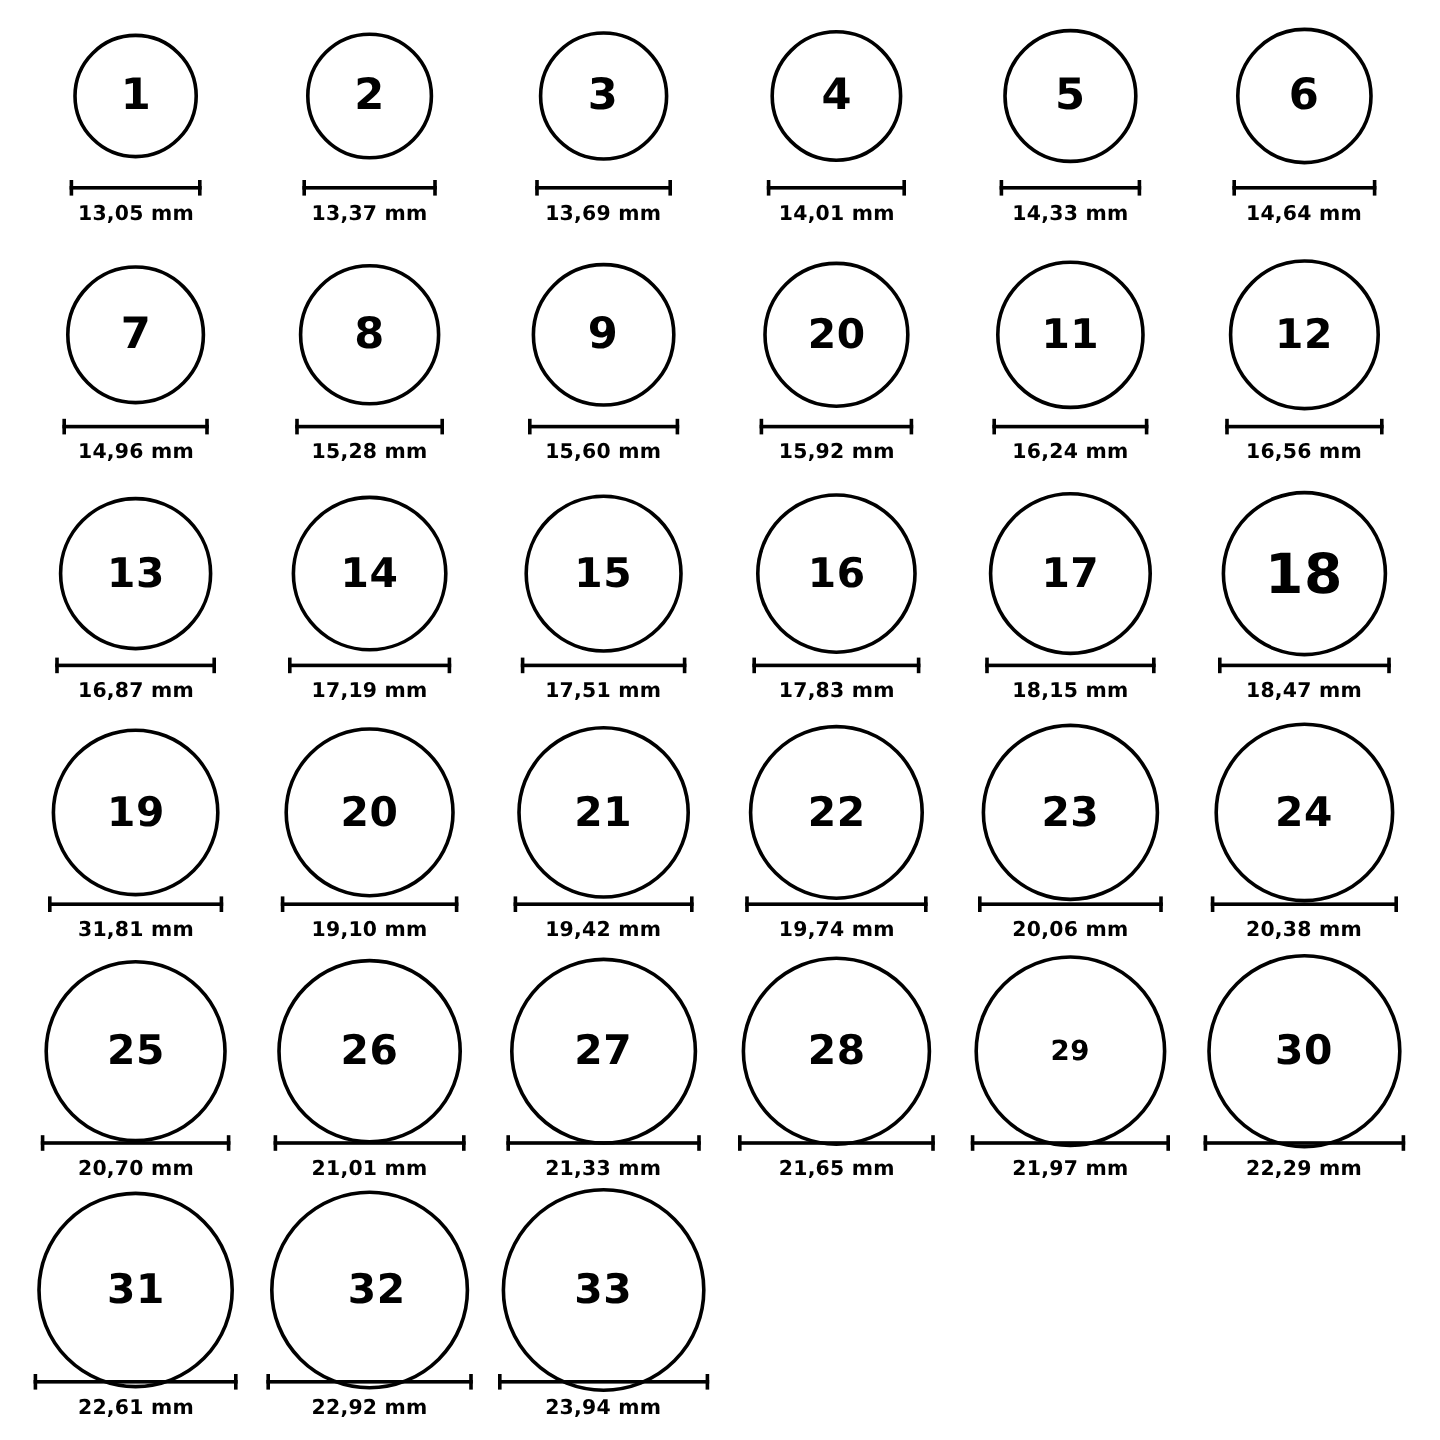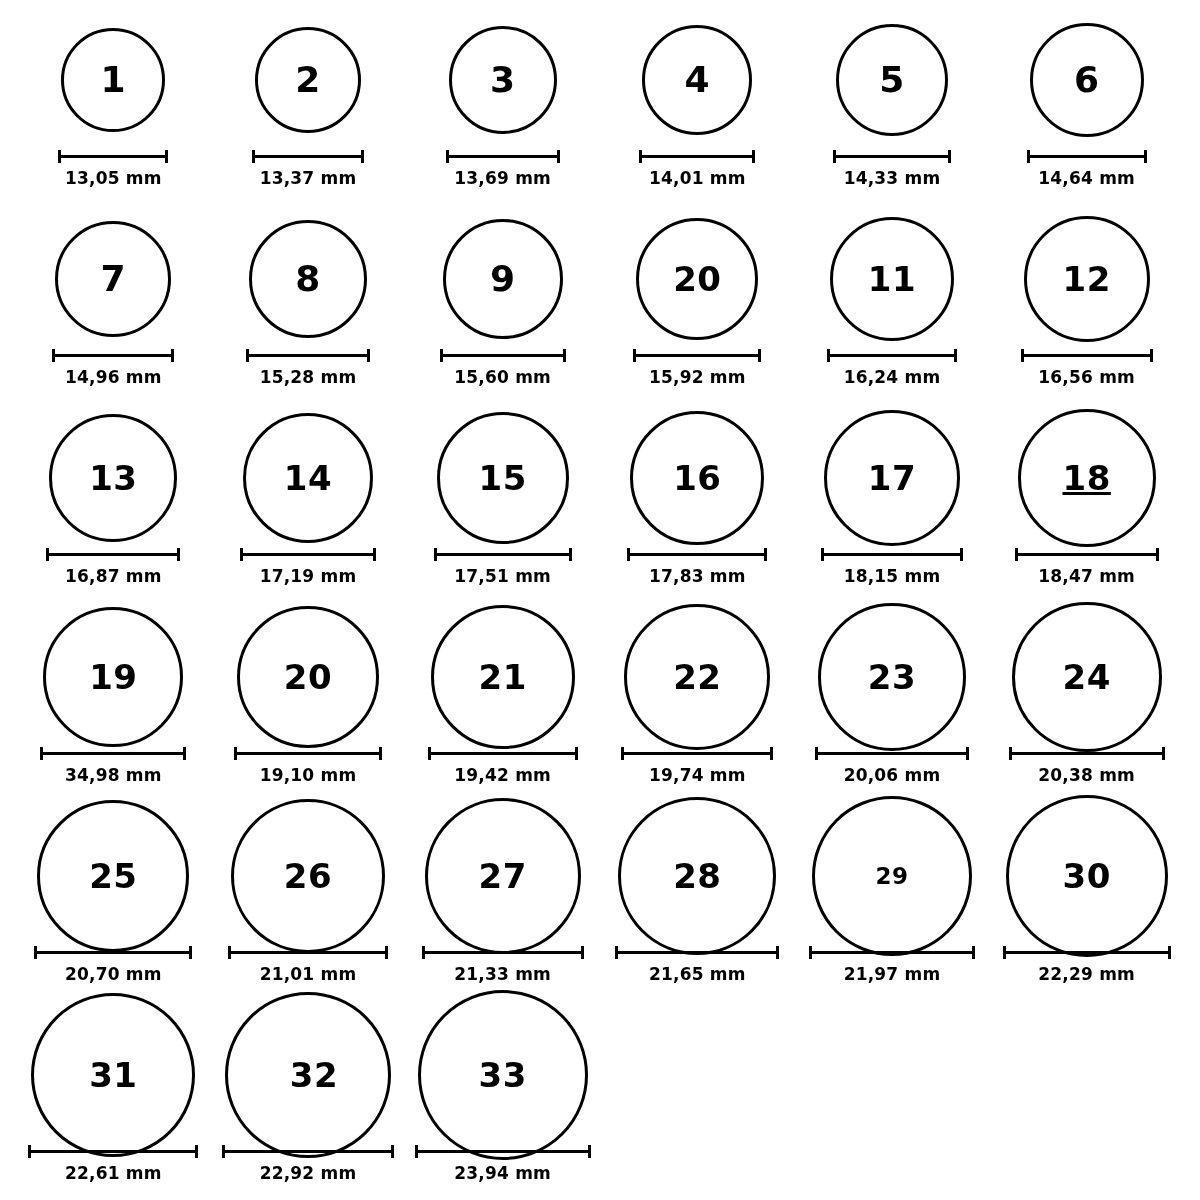--- a/index.html
+++ b/index.html
@@ -350,21 +350,21 @@
             <div class="bar"></div>
             <div class="tick left"></div>
             <div class="tick right"></div>
           </div>
           <div class="mm-label">18,15 mm</div>
         </div>
       </div>
       <div class="cell">
         <div class="ring-wrap">
           <div class="ring" style="width: 138px; height: 138px;">
-            <span class="ring-number" style="font-size: 34px; text-decoration: underline;">18</span>
+            <span class="ring-number" style="font-size: 46px;">18</span>
           </div>
         </div>
         <div class="measure">
           <div class="caliper" style="width: 144px;">
             <div class="bar"></div>
             <div class="tick left"></div>
             <div class="tick right"></div>
           </div>
           <div class="mm-label">18,47 mm</div>
         </div>
@@ -374,21 +374,21 @@
           <div class="ring" style="width: 140px; height: 140px;">
             <span class="ring-number" style="font-size: 34px;">19</span>
           </div>
         </div>
         <div class="measure">
           <div class="caliper" style="width: 146px;">
             <div class="bar"></div>
             <div class="tick left"></div>
             <div class="tick right"></div>
           </div>
-          <div class="mm-label">34,98 mm</div>
+          <div class="mm-label">31,81 mm</div>
         </div>
       </div>
       <div class="cell">
         <div class="ring-wrap">
           <div class="ring" style="width: 142px; height: 142px;">
             <span class="ring-number" style="font-size: 34px;">20</span>
           </div>
         </div>
         <div class="measure">
           <div class="caliper" style="width: 148px;">

